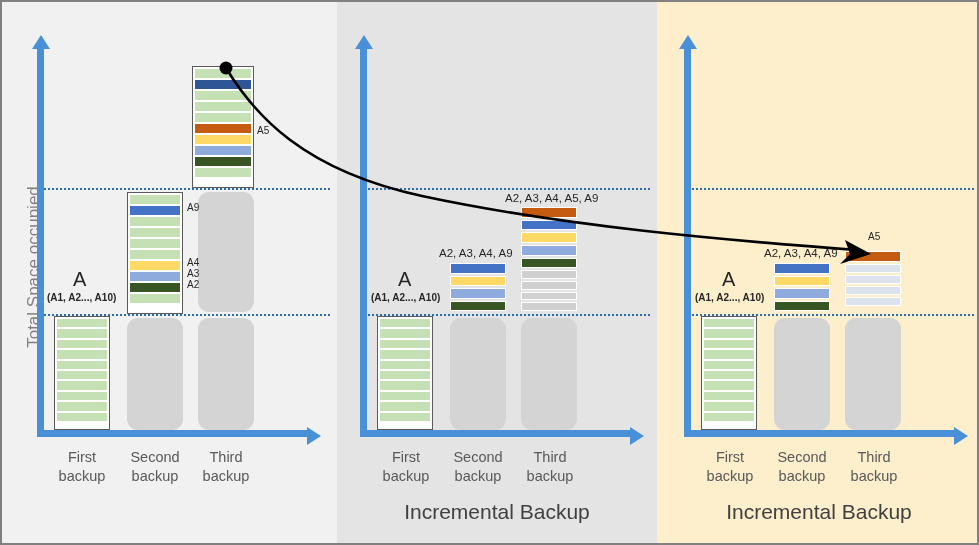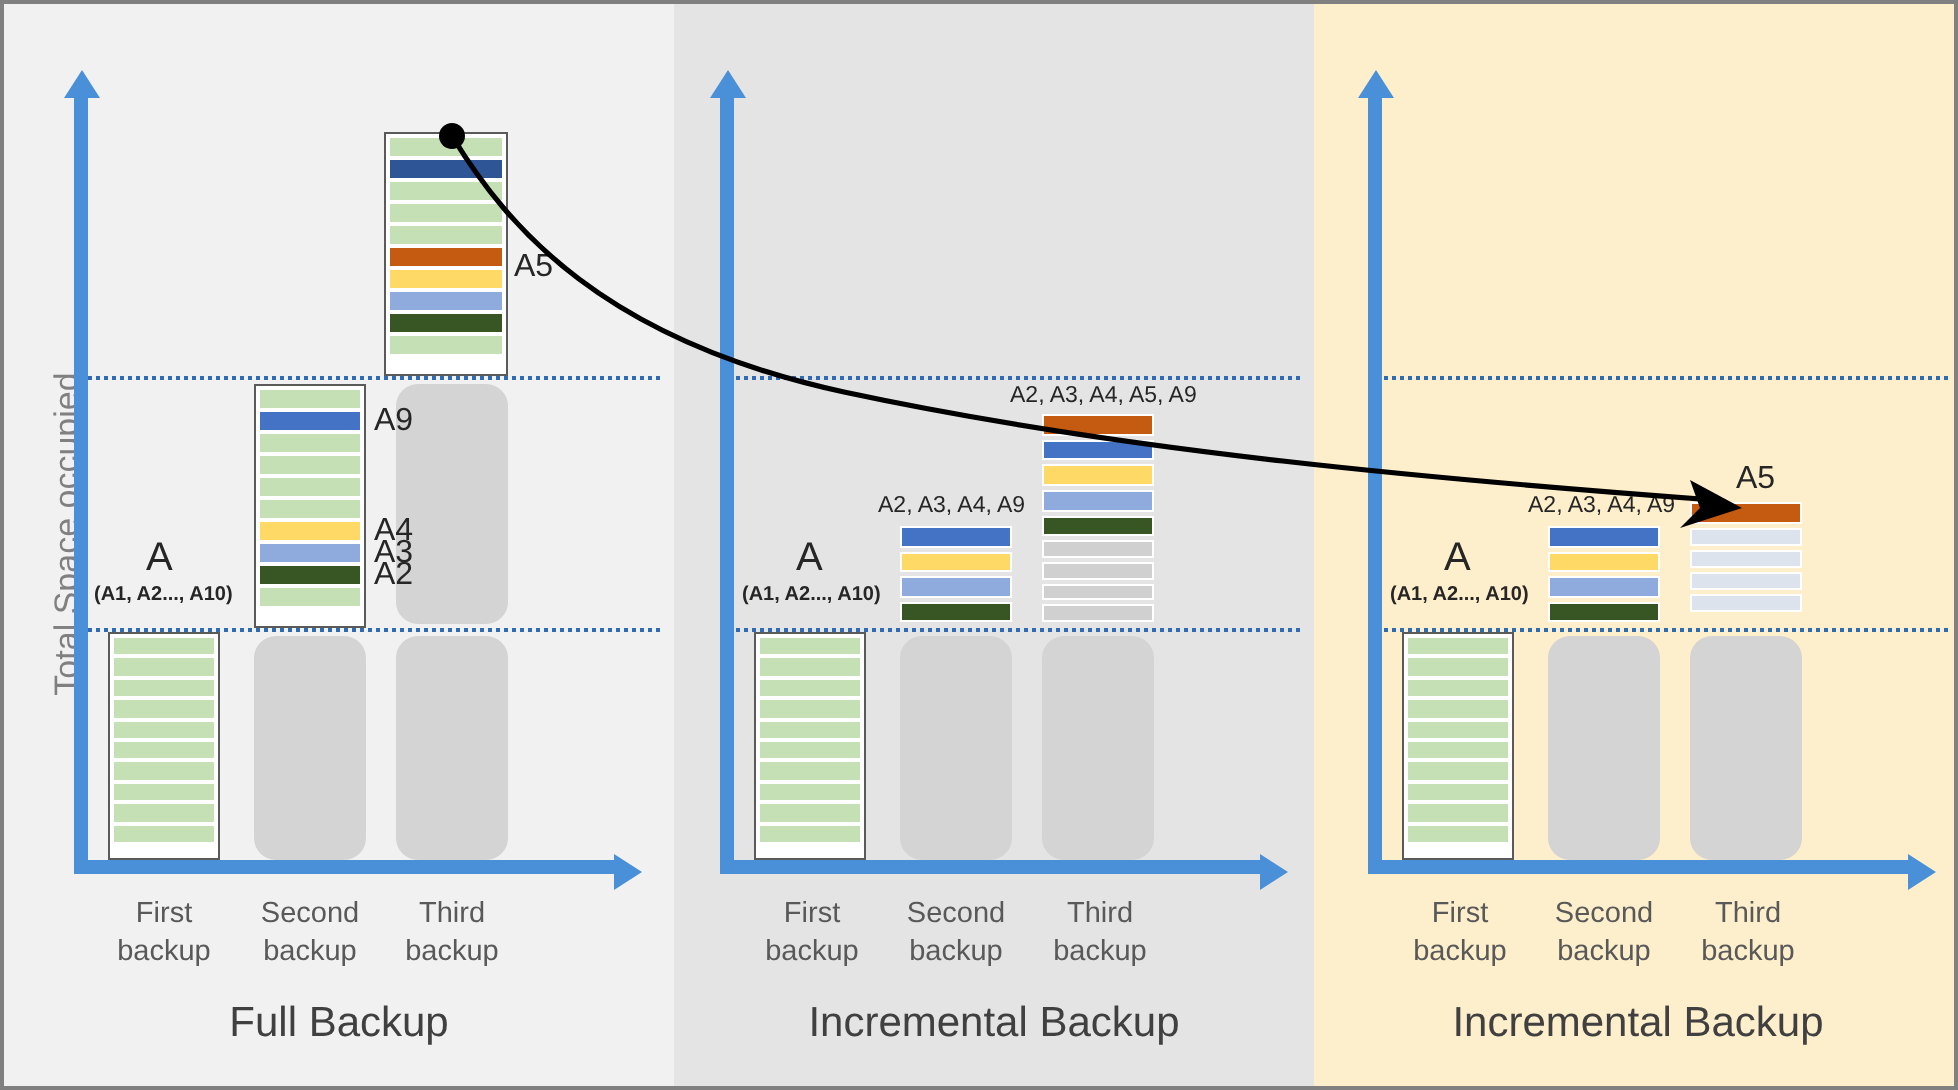--- a/index.html
+++ b/index.html
@@ -51,21 +51,21 @@
   }
   .bar.framed{border:1.5px solid #5a5a5a;background:#ffffff;}
   .bar.plain{background:transparent;}
   .seg{
     width:100%;
     box-sizing:border-box;
     margin-bottom:2px;
   }
   .seg.outlined{border:1px solid #ffffff;}
   .bar-tick-label{
-    position:absolute;font-size:16px;color:#262626;white-space:nowrap;text-align:right;
+    position:absolute;font-size:10px;color:#262626;white-space:nowrap;text-align:right;
   }
   .group-label{
     position:absolute;font-size:11.5px;color:#262626;white-space:nowrap;
     font-weight:normal;
   }
   .big-A{
     position:absolute;font-size:20px;color:#262626;white-space:nowrap;
   }
   .sub-A{
     position:absolute;font-size:10px;color:#262626;white-space:nowrap;
@@ -154,21 +154,20 @@
     <div class="seg" style="height:9px;background:#8faadc;"></div>
     <div class="seg" style="height:9px;background:#375623;"></div>
     <div class="seg" style="height:9px;background:#c5e0b4;"></div>
   </div>
   <div class="bar-tick-label" style="left:255px;top:123px;">A5</div>
 
   <div class="xtick" style="left:40px;top:446px;width:80px;">First<br>backup</div>
   <div class="xtick" style="left:113px;top:446px;width:80px;">Second<br>backup</div>
   <div class="xtick" style="left:184px;top:446px;width:80px;">Third<br>backup</div>
 
-  <div class="panel-title" style="left:0px;top:498px;width:335px;">Full Backup</div>
 
   <div class="gridline" style="left:363px;top:186px;width:285px;"></div>
   <div class="gridline" style="left:363px;top:312px;width:285px;"></div>
 
   <div class="axis-v" style="left:358px;top:47px;height:388px;"></div>
   <div class="arrow-up" style="left:352.5px;top:33px;"></div>
   <div class="axis-h" style="left:358px;top:428px;width:270px;"></div>
   <div class="arrow-right" style="left:628px;top:424.5px;"></div>
 
   <div class="ghost" style="left:448px;top:316px;width:56px;height:112px;"></div>

